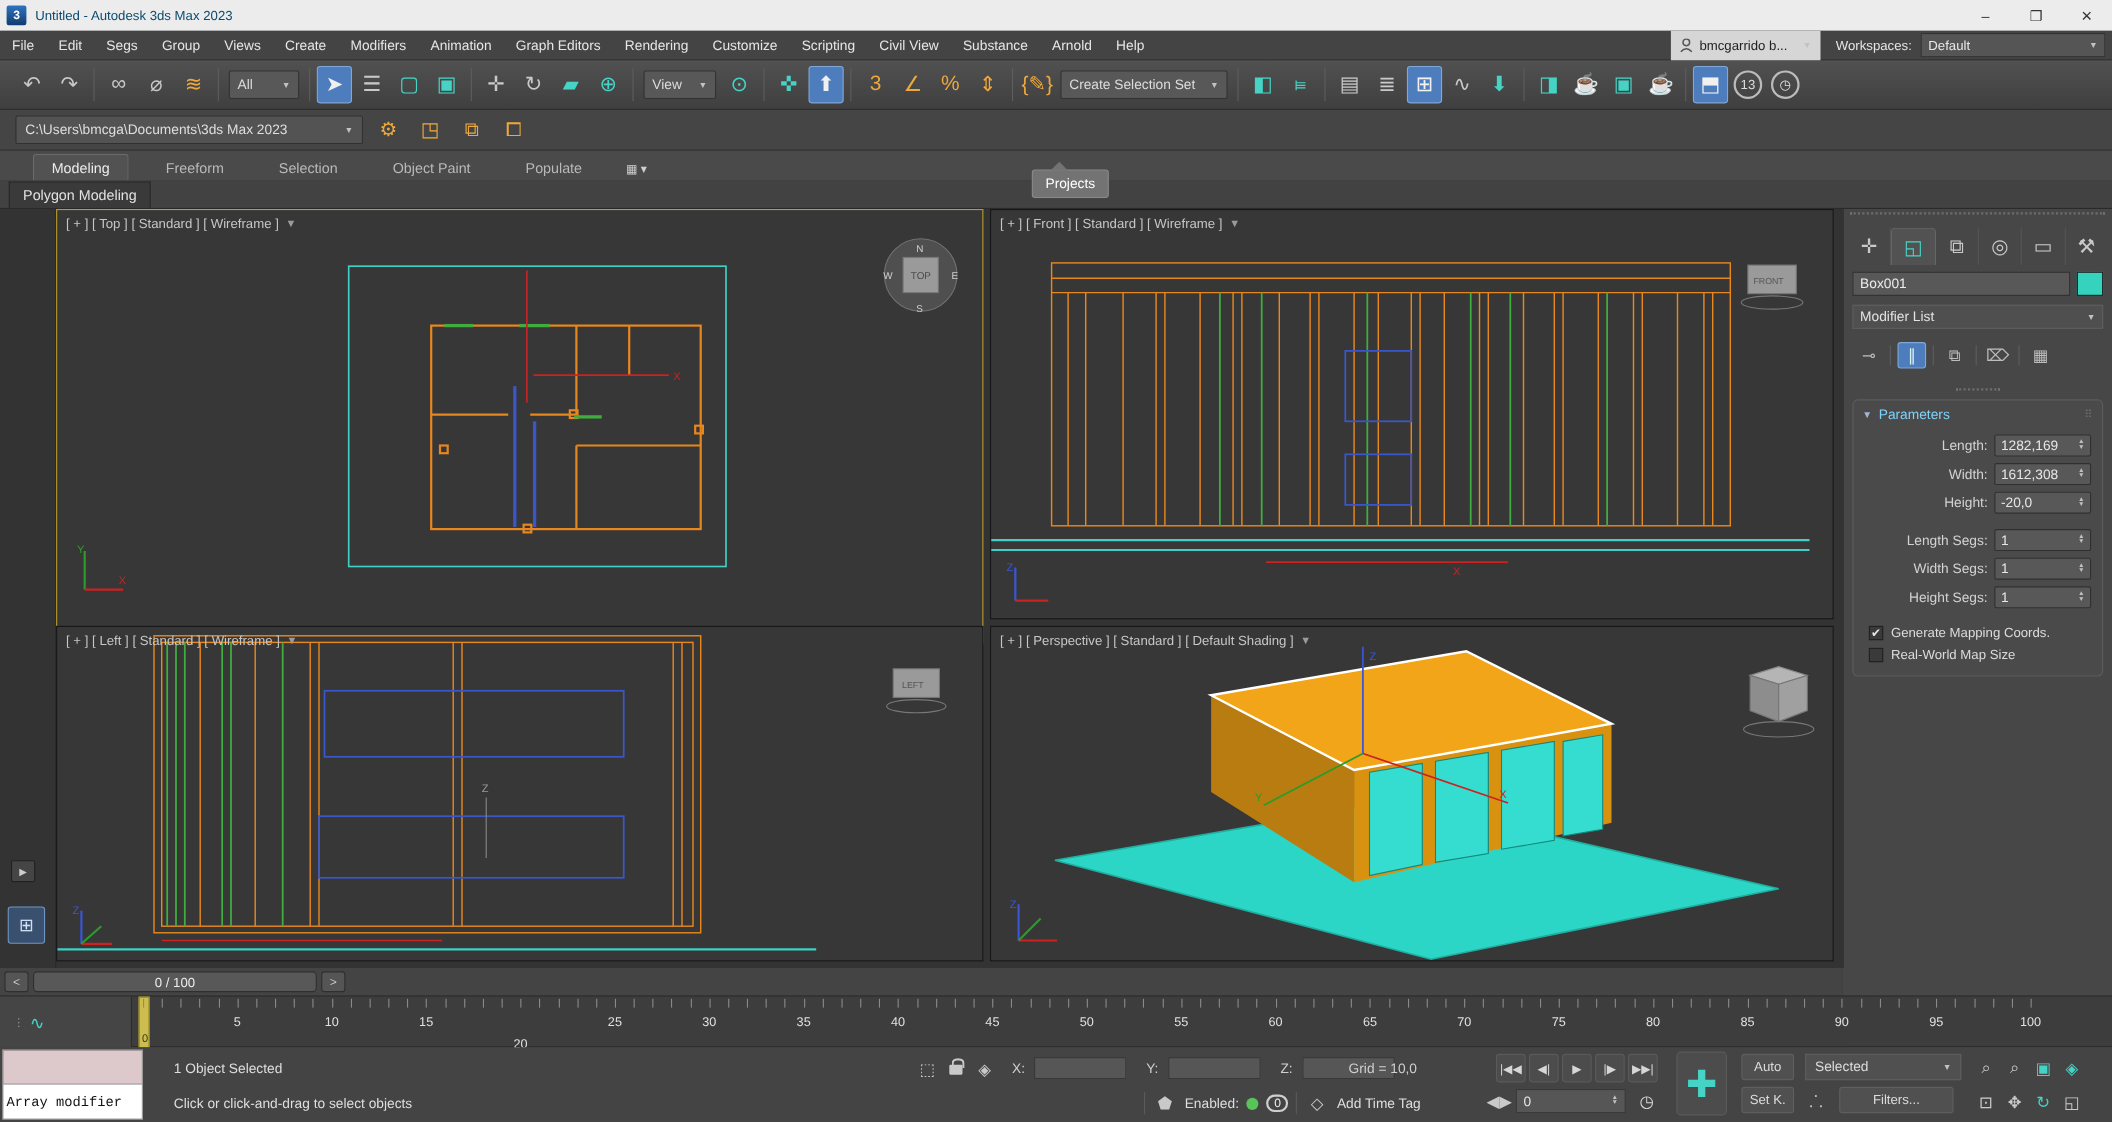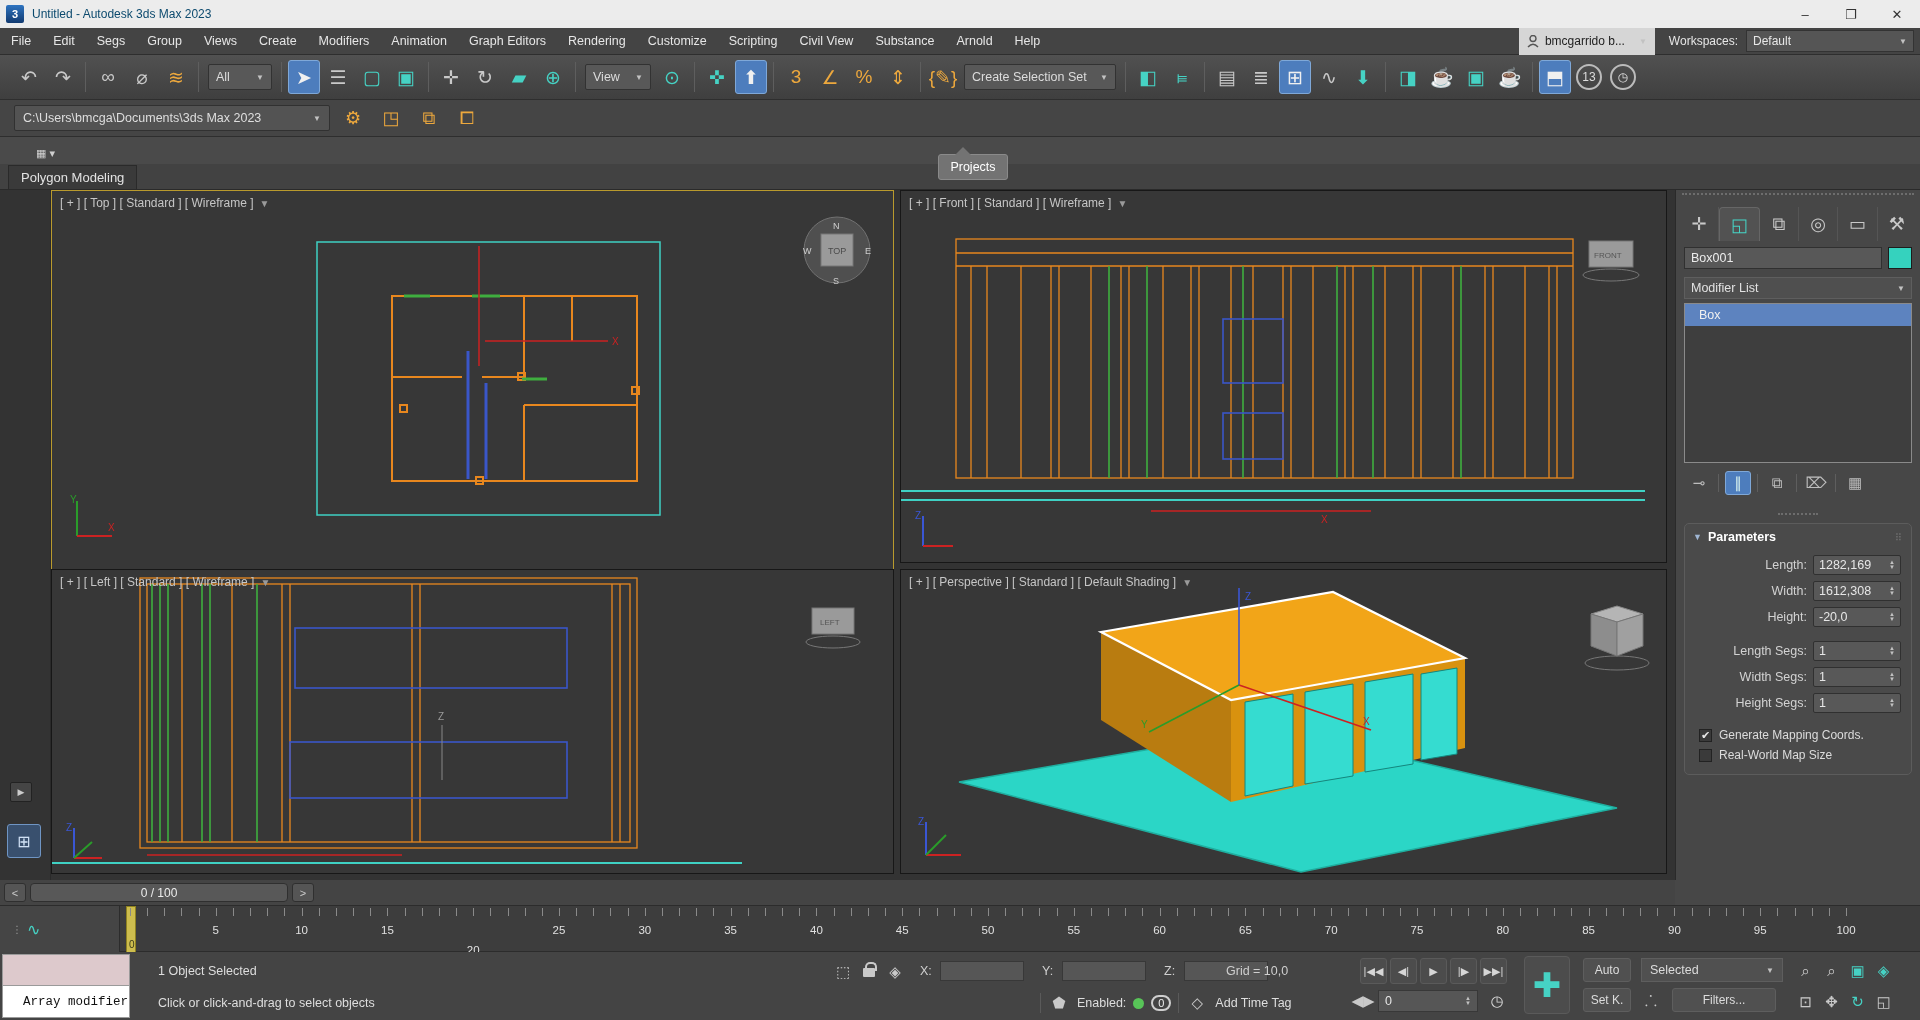--- a/index.html
+++ b/index.html
@@ -116,21 +116,21 @@
   #stack-toolbar { display:flex; align-items:center; gap:2px; padding:8px 10px; }
   .stk-btn { width:26px; height:24px; display:flex; align-items:center; justify-content:center;
     font-size:15px; color:#bdbdbd; border-radius:3px; }
   .stk-btn.active { background:#4d7dbd; border:1px solid #7fa8d8; color:#d8f2ee; }
   .stk-sep { width:1px; height:18px; background:#5e5e5e; margin:0 4px; }
   #cp-splitter { border-top:2px dotted #6d6d6d; width:40px; margin:10px auto 8px auto; }
   #rollout { margin:0 8px; background:#4a4a4a; border:1px solid #5c5c5c; border-radius:5px;
     padding-bottom:10px; }
   #rollout-header { display:flex; align-items:center; padding:6px 8px 8px 8px; }
   #rollout-arrow { font-size:9px; color:#9fb6d4; margin-right:6px; }
-  #rollout-title { font-size:12.5px; font-weight:bold; color:#ffffff; }
+  #rollout-title { font-size:12.5px; font-weight:normal; color:#7dd3fc; }
   #rollout-grip { margin-left:auto; color:#6f6f6f; font-size:10px; letter-spacing:1px; }
   .param-row { display:flex; align-items:center; justify-content:flex-end; padding:3px 10px; }
   .param-label { font-size:12.5px; color:#d2d2d2; margin-right:6px; }
   .spin-field { width:88px; height:20px; background:#585858; border:1px solid #303030;
     border-radius:2px; color:#e6e6e6; font-size:12.5px; display:flex; align-items:center;
     padding:0 5px; position:relative; }
   .spinner { margin-left:auto; display:flex; flex-direction:column; line-height:5px;
     font-size:6px; color:#c2c2c2; }
   .gap-row { height:8px; }
   .check-row { display:flex; align-items:center; gap:7px; padding:4px 10px 2px 14px; }
@@ -161,21 +161,21 @@
     border:1px solid #8f8220; }
   #frame-marker span { position:absolute; bottom:2px; left:2px; font-size:10px; color:#3a3a1a; }
 
   
   #statusbar { left:0; top:952px; width:1920px; height:68px; background:#444; }
   #listener { position:absolute; left:2px; top:2px; width:128px; height:64px;
     border:1px solid #9a9a9a; }
   #listener-pink { height:31px; background:#ddc9cc; border-bottom:1px solid #9a9a9a; }
   #listener-white { height:31px; background:#ffffff; color:#111;
     font-family:"Liberation Mono", monospace; font-size:12.5px; display:flex;
-    align-items:center; padding-left:20px; }
+    align-items:center; padding-left:3px; }
   #status-sel { position:absolute; left:158px; top:12px; font-size:12.5px; color:#dedede; }
   #status-prompt { position:absolute; left:158px; top:44px; font-size:12.5px; color:#dedede; }
   .sb-icon { position:absolute; width:22px; height:22px; display:flex; align-items:center;
     justify-content:center; color:#c9c9c9; font-size:15px; }
   .coord-label { position:absolute; top:12px; font-size:12.5px; color:#cfcfcf; }
   .coord-field { position:absolute; top:9px; width:84px; height:20px; background:#565656;
     border:1px solid #383838; }
   #grid-text { position:absolute; left:1226px; top:12px; font-size:12.5px; color:#cfcfcf; }
   .pb-btn { position:absolute; top:6px; width:27px; height:26px; background:#4c4c4c;
     border:1px solid #5a5a5a; border-radius:3px; color:#d6d6d6; font-size:11px;
@@ -331,20 +331,27 @@
   </div>
   <span id="proj-icons" style="display: flex;">
       <div class="proj-btn orange">⚙</div>
       <div class="proj-btn orange">◳</div>
       <div class="proj-btn orange">⧉</div>
       <div class="proj-btn orange">⧠</div>
     </span>
 </div>
 
 <div id="ribbontabs" class="abs">
+  <span id="ribbon-tabs-wrap" style="display:flex; align-items:flex-end;">
+      <span class="rtab active">Modeling</span>
+      <span class="rtab">Freeform</span>
+      <span class="rtab">Selection</span>
+      <span class="rtab">Object Paint</span>
+      <span class="rtab">Populate</span>
+    </span>
   <span id="ribbon-dd-icon">▦ ▾</span>
 </div>
 <div id="subtabrow" class="abs">
   <div id="subtab">Polygon Modeling</div>
 </div>
 <div id="tooltip-projects" class="abs">Projects</div>
 
 <div id="workarea" class="abs"></div>
 <div id="left-strip" class="abs">
   <div id="strip-expand">▶</div>
@@ -525,23 +532,20 @@
       <div class="cp-tab">▭</div>
       <div class="cp-tab">⚒</div>
     </div>
   <div id="cp-name-row">
     <div id="object-name">Box001</div>
     <div id="object-color"></div>
   </div>
   <div id="modifier-dd">
     <span>Modifier List</span>
     <span class="dd-arrow">▼</span>
-  </div>
-  <div id="mod-stack">
-    <div class="stack-row selected">Box</div>
   </div>
   <div id="stack-toolbar">
       <div class="stk-btn">⊸</div>
       <div class="stk-sep"></div>
       <div class="stk-btn active">∥</div>
       <div class="stk-sep"></div>
       <div class="stk-btn">⧉</div>
       <div class="stk-sep"></div>
       <div class="stk-btn">⌦</div>
       <div class="stk-sep"></div>

